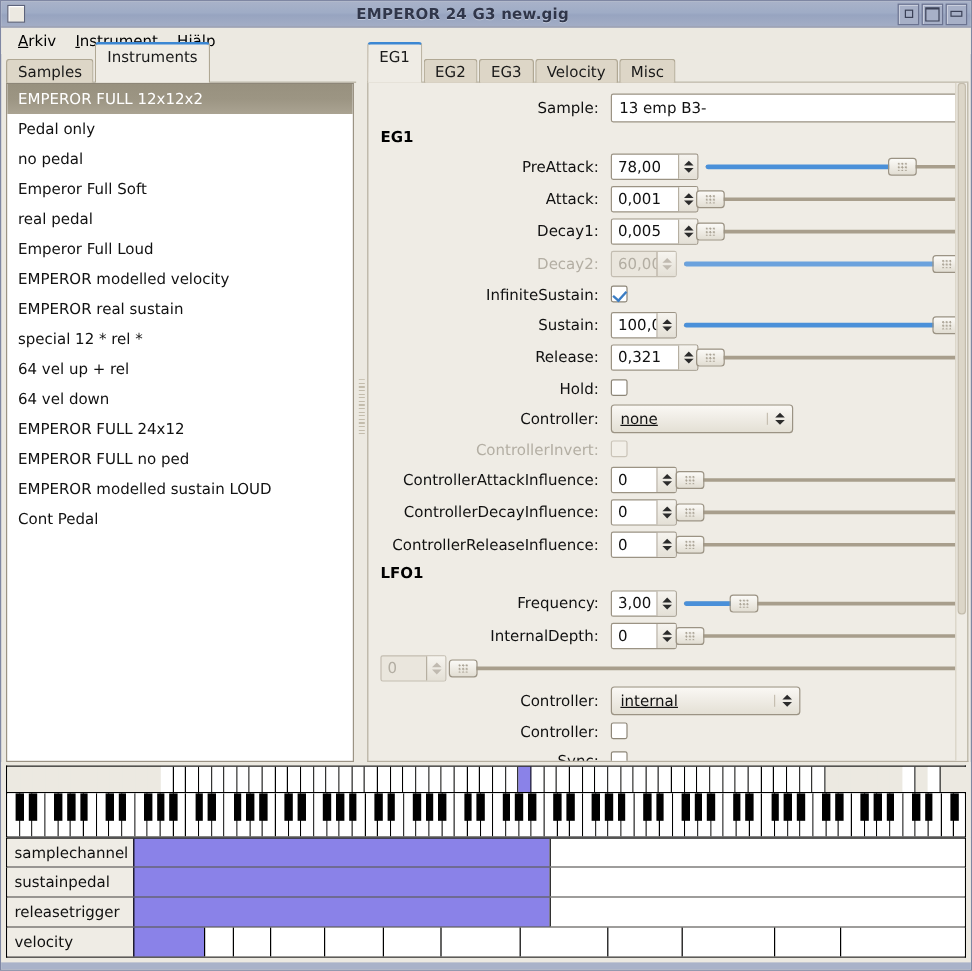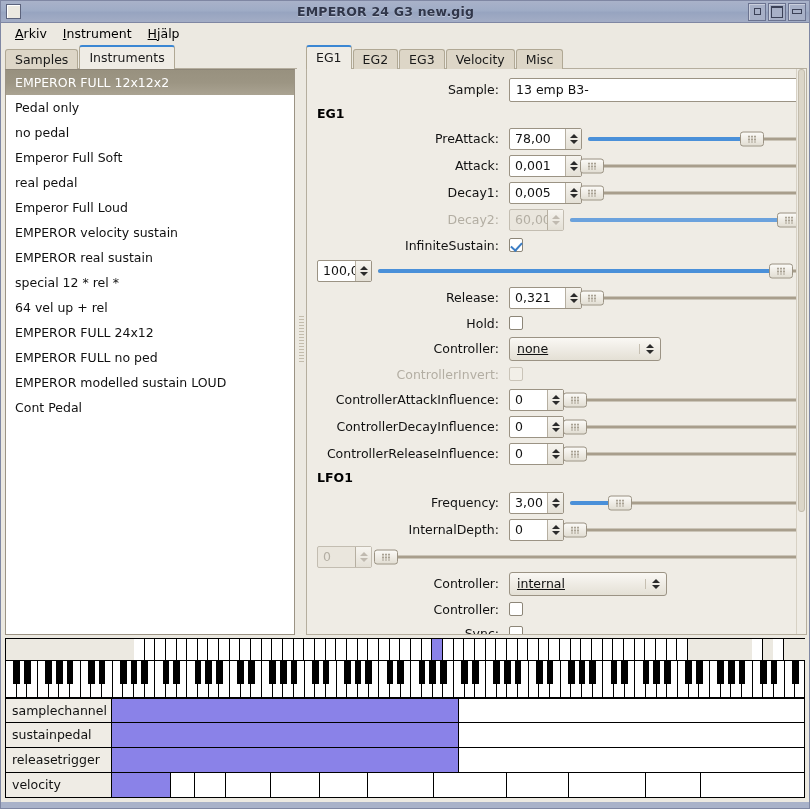--- a/index.html
+++ b/index.html
@@ -77,21 +77,21 @@
   .tabstrip::after{
     content:"";position:absolute;left:0;right:0;bottom:0;height:1px;background:#b5ae9e;
   }
   .tab{
     height:20px;line-height:19px;padding:0 9px;font-size:12.5px;
     background:#ddd6c7;border:1px solid #b0a894;border-bottom:none;
     border-radius:3px 3px 0 0;margin-right:1px;color:#1a1a1a;
     position:relative;z-index:1;box-sizing:border-box;
   }
   .tab.active{
-    height:24px;line-height:21px;background:#efece5;
+    height:34px;line-height:21px;background:#efece5;
     border-top:2px solid #3b87d3;
     z-index:3;
   }
   .tabfill{flex:1;}
   .listbox{
     flex:1 1 auto;min-height:0;background:#ffffff;
     border:1px solid #9b9384;border-top:1px solid #8d8678;
     overflow:hidden;position:relative;box-sizing:border-box;
     margin-right:2px;
   }
@@ -322,24 +322,25 @@
         <div class="tab active">Instruments</div>
         <div class="tabfill"></div>
       </div>
       <div class="listbox" id="instrument-list">
           <div class="list-row selected">EMPEROR FULL 12x12x2</div>
           <div class="list-row">Pedal only</div>
           <div class="list-row">no pedal</div>
           <div class="list-row">Emperor Full Soft</div>
           <div class="list-row">real pedal</div>
           <div class="list-row">Emperor Full Loud</div>
-          <div class="list-row">EMPEROR velocity sustain</div>
+          <div class="list-row">EMPEROR modelled velocity</div>
           <div class="list-row">EMPEROR real sustain</div>
           <div class="list-row">special 12  * rel *</div>
           <div class="list-row">64 vel up + rel</div>
+          <div class="list-row">64 vel down</div>
           <div class="list-row">EMPEROR FULL 24x12</div>
           <div class="list-row">EMPEROR FULL no ped</div>
           <div class="list-row">EMPEROR modelled sustain LOUD</div>
           <div class="list-row">Cont Pedal</div>
         </div>
     </div>
 
     <div class="splitter">
       <div class="grip"></div>
     </div>
@@ -416,20 +417,21 @@
                 <div class="track"></div>
                 <div class="fill" style="width:96%"></div>
                 <div class="knob" style="left:96%"></div>
               </div>
             </div>
             <div class="frow tight">
               <div class="flabel">InfiniteSustain:</div>
               <div class="cbox checked"></div>
             </div>
             <div class="frow">
+              <div class="flabel">Sustain:</div>
               <div class="spin sp-w2">
                 <div class="val">100,00</div>
                 <div class="arrows">
                   <i class="up"></i>
                   <i class="dn"></i>
                 </div>
               </div>
               <div class="slider">
                 <div class="track"></div>
                 <div class="fill" style="width:96%"></div>

